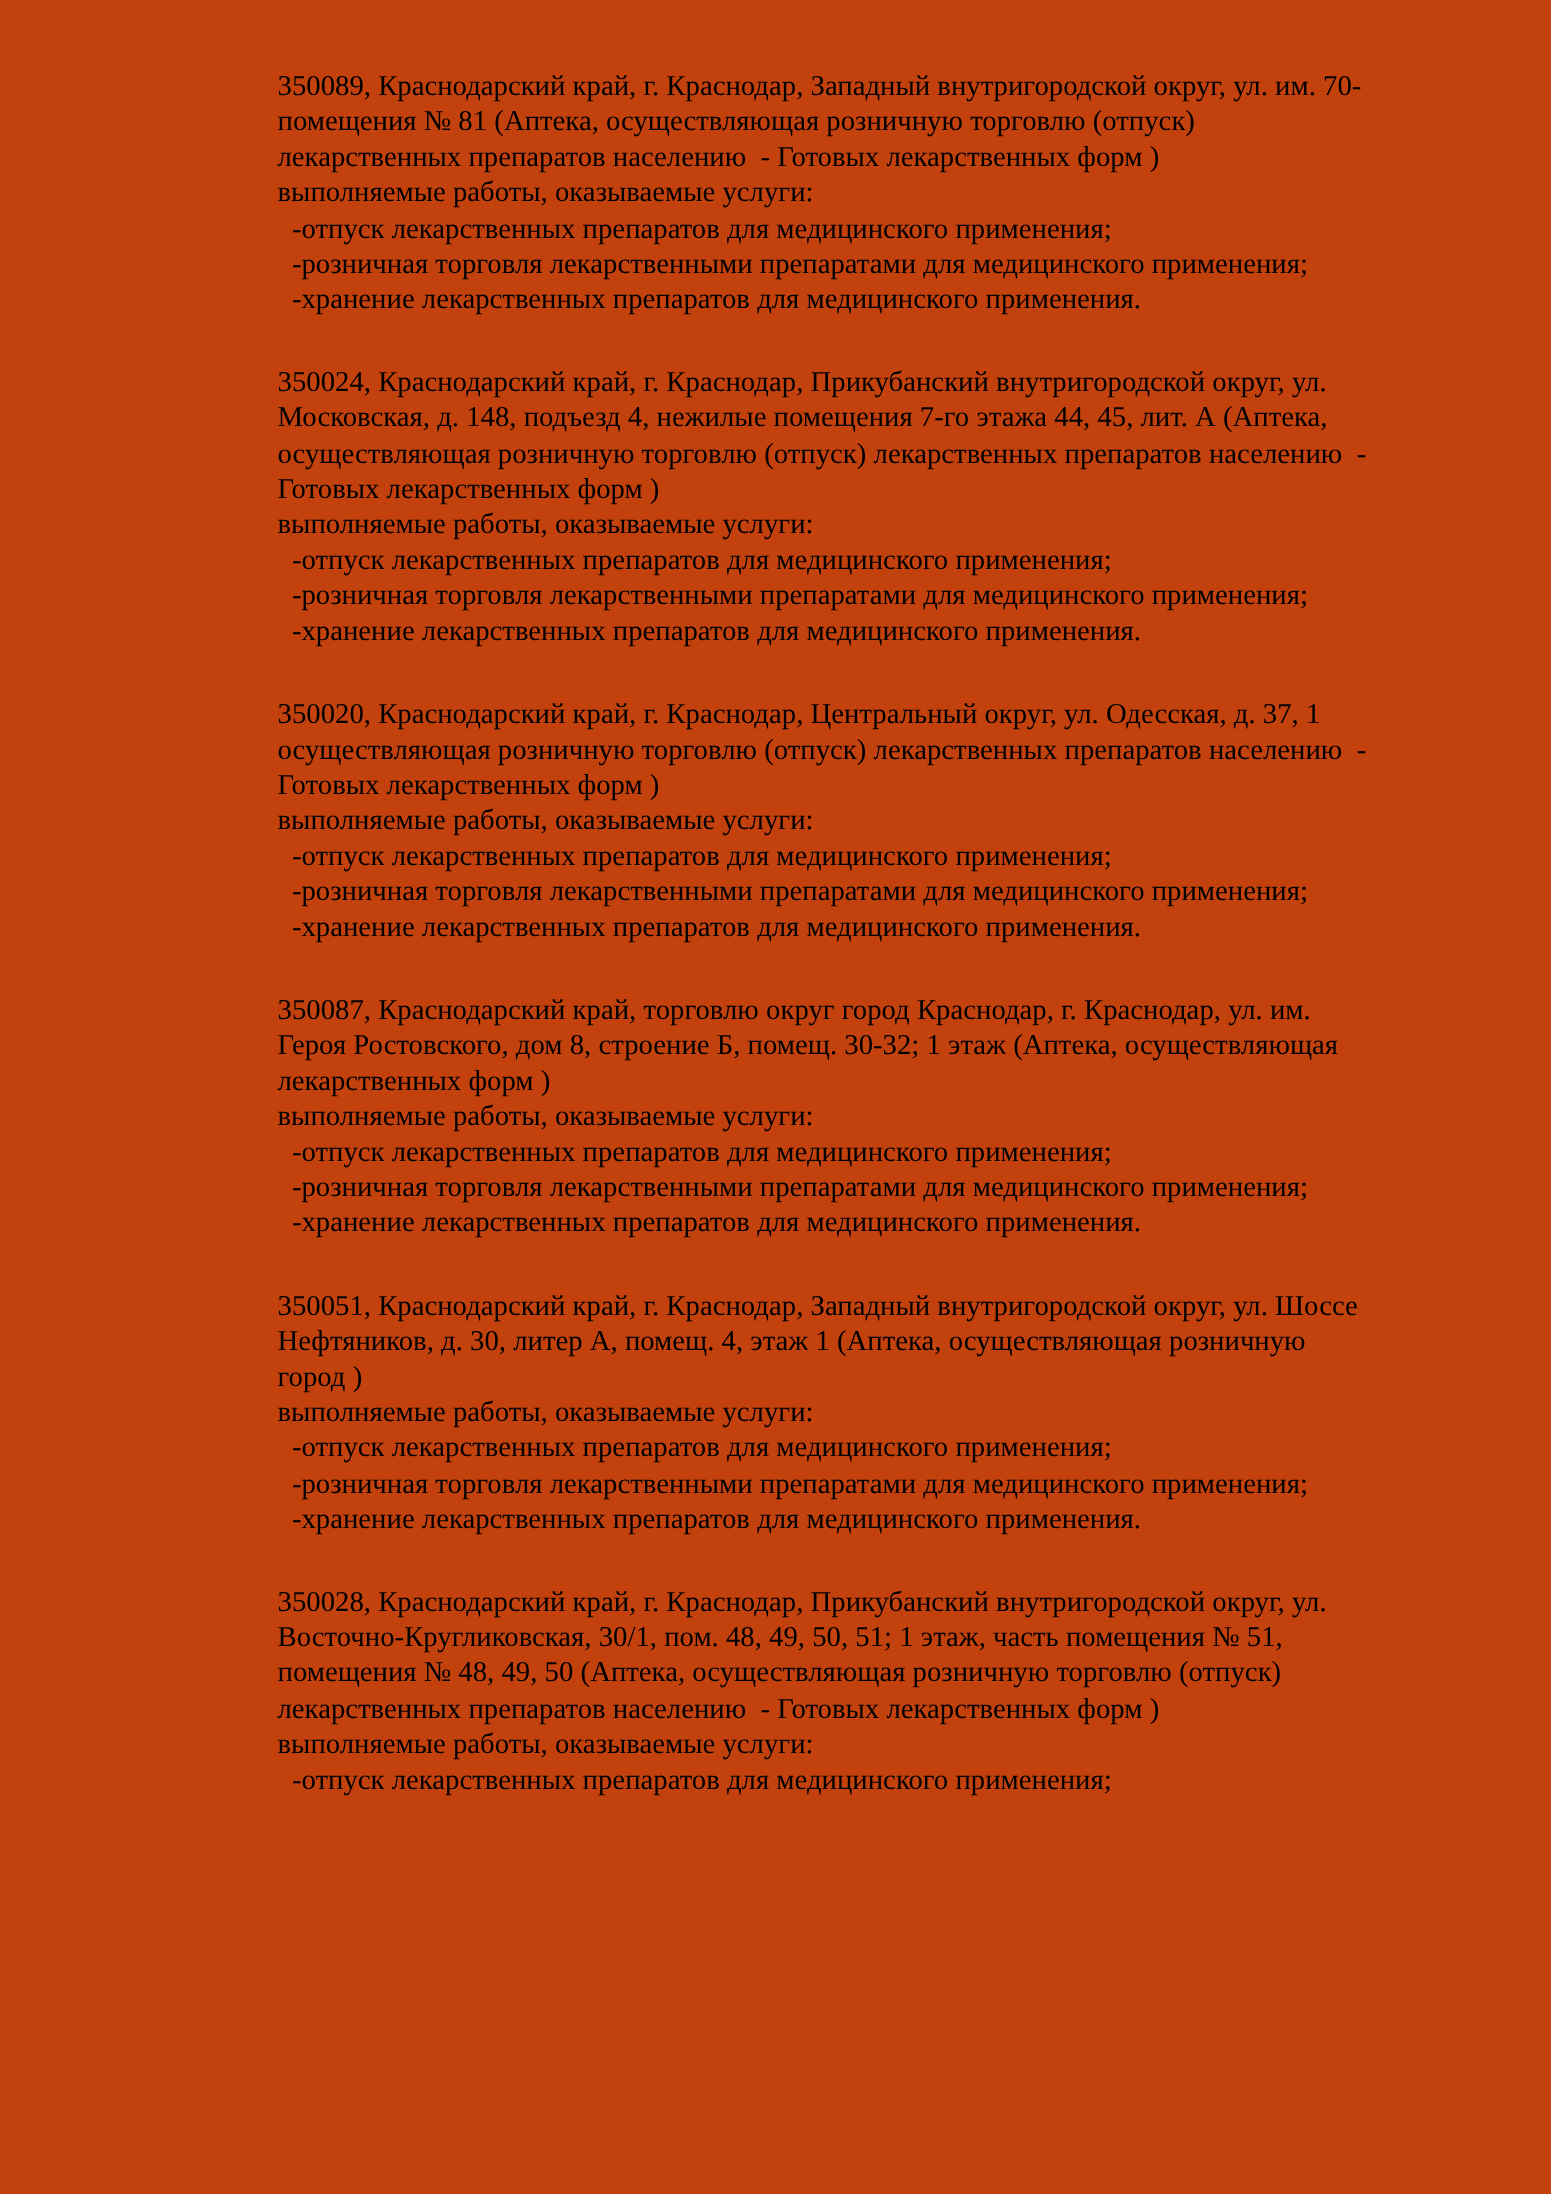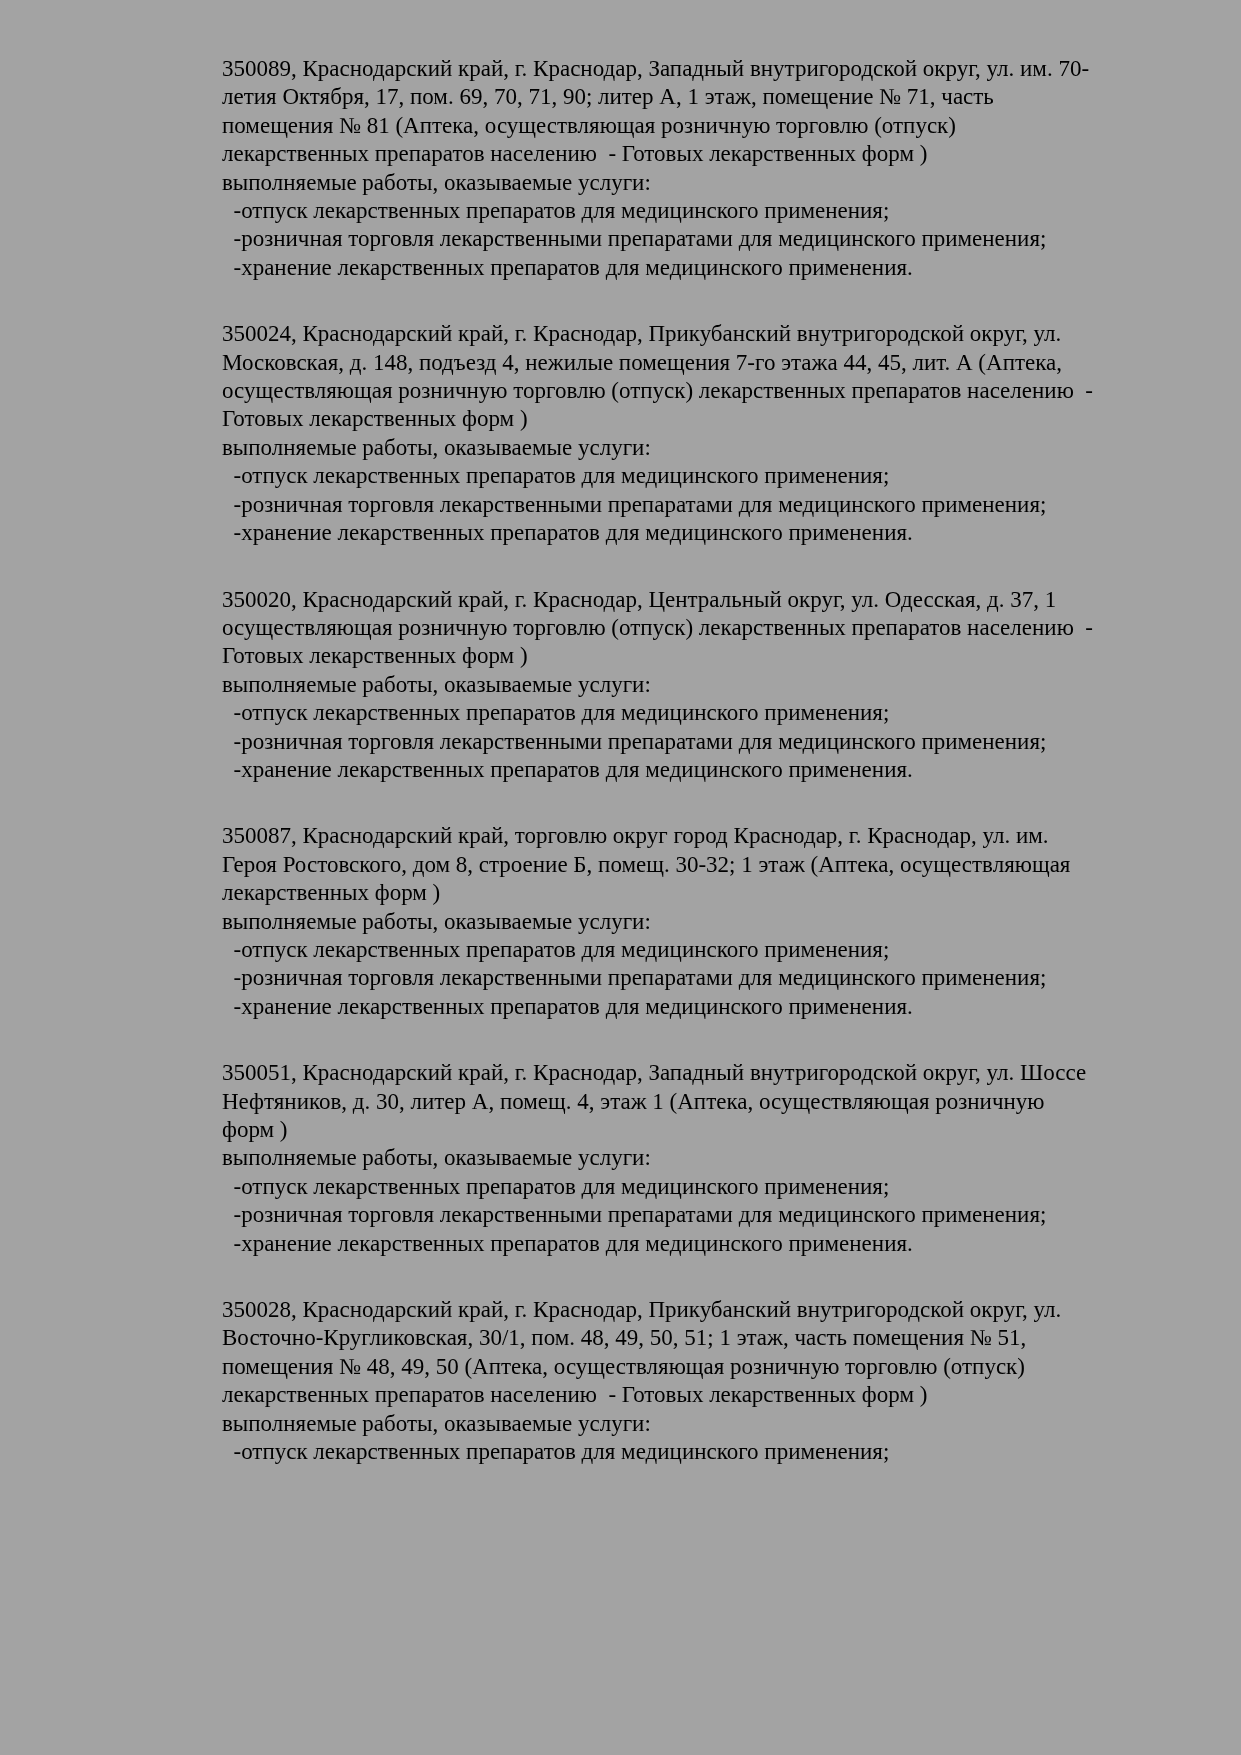--- a/index.html
+++ b/index.html
@@ -14,21 +14,21 @@
     overflow: hidden;
     font-family: "Liberation Serif", "DejaVu Serif", serif;
     color: #000000;
   }
   .page {
     position: absolute;
     left: 0;
     top: 0;
     width: 1241px;
     height: 1755px;
-    background: #a3a3a3;
+    background: #c2410c;
   }
   .content {
     position: absolute;
     left: 222px;
     top: 55px;
     width: 985px;
   }
   .entry {
     margin: 0 0 38px 0;
     padding: 0;
@@ -42,21 +42,20 @@
     white-space: pre;   
   }
 </style>
 </head>
 <body>
 
 <div class="page">
   <div class="content">
       <div class="entry">
         <div class="line">350089, Краснодарский край, г. Краснодар, Западный внутригородской округ, ул. им. 70-</div>
-        <div class="line">летия Октября, 17, пом. 69, 70, 71, 90; литер А, 1 этаж, помещение № 71, часть</div>
         <div class="line">помещения № 81 (Аптека, осуществляющая розничную торговлю (отпуск)</div>
         <div class="line">лекарственных препаратов населению  - Готовых лекарственных форм )</div>
         <div class="line">выполняемые работы, оказываемые услуги:</div>
         <div class="line">  -отпуск лекарственных препаратов для медицинского применения;</div>
         <div class="line">  -розничная торговля лекарственными препаратами для медицинского применения;</div>
         <div class="line">  -хранение лекарственных препаратов для медицинского применения.</div>
       </div>
       <div class="entry">
         <div class="line">350024, Краснодарский край, г. Краснодар, Прикубанский внутригородской округ, ул.</div>
         <div class="line">Московская, д. 148, подъезд 4, нежилые помещения 7-го этажа 44, 45, лит. А (Аптека,</div>
@@ -81,21 +80,21 @@
         <div class="line">Героя Ростовского, дом 8, строение Б, помещ. 30-32; 1 этаж (Аптека, осуществляющая</div>
         <div class="line">лекарственных форм )</div>
         <div class="line">выполняемые работы, оказываемые услуги:</div>
         <div class="line">  -отпуск лекарственных препаратов для медицинского применения;</div>
         <div class="line">  -розничная торговля лекарственными препаратами для медицинского применения;</div>
         <div class="line">  -хранение лекарственных препаратов для медицинского применения.</div>
       </div>
       <div class="entry">
         <div class="line">350051, Краснодарский край, г. Краснодар, Западный внутригородской округ, ул. Шоссе</div>
         <div class="line">Нефтяников, д. 30, литер А, помещ. 4, этаж 1 (Аптека, осуществляющая розничную</div>
-        <div class="line">форм )</div>
+        <div class="line">город )</div>
         <div class="line">выполняемые работы, оказываемые услуги:</div>
         <div class="line">  -отпуск лекарственных препаратов для медицинского применения;</div>
         <div class="line">  -розничная торговля лекарственными препаратами для медицинского применения;</div>
         <div class="line">  -хранение лекарственных препаратов для медицинского применения.</div>
       </div>
       <div class="entry">
         <div class="line">350028, Краснодарский край, г. Краснодар, Прикубанский внутригородской округ, ул.</div>
         <div class="line">Восточно-Кругликовская, 30/1, пом. 48, 49, 50, 51; 1 этаж, часть помещения № 51,</div>
         <div class="line">помещения № 48, 49, 50 (Аптека, осуществляющая розничную торговлю (отпуск)</div>
         <div class="line">лекарственных препаратов населению  - Готовых лекарственных форм )</div>

